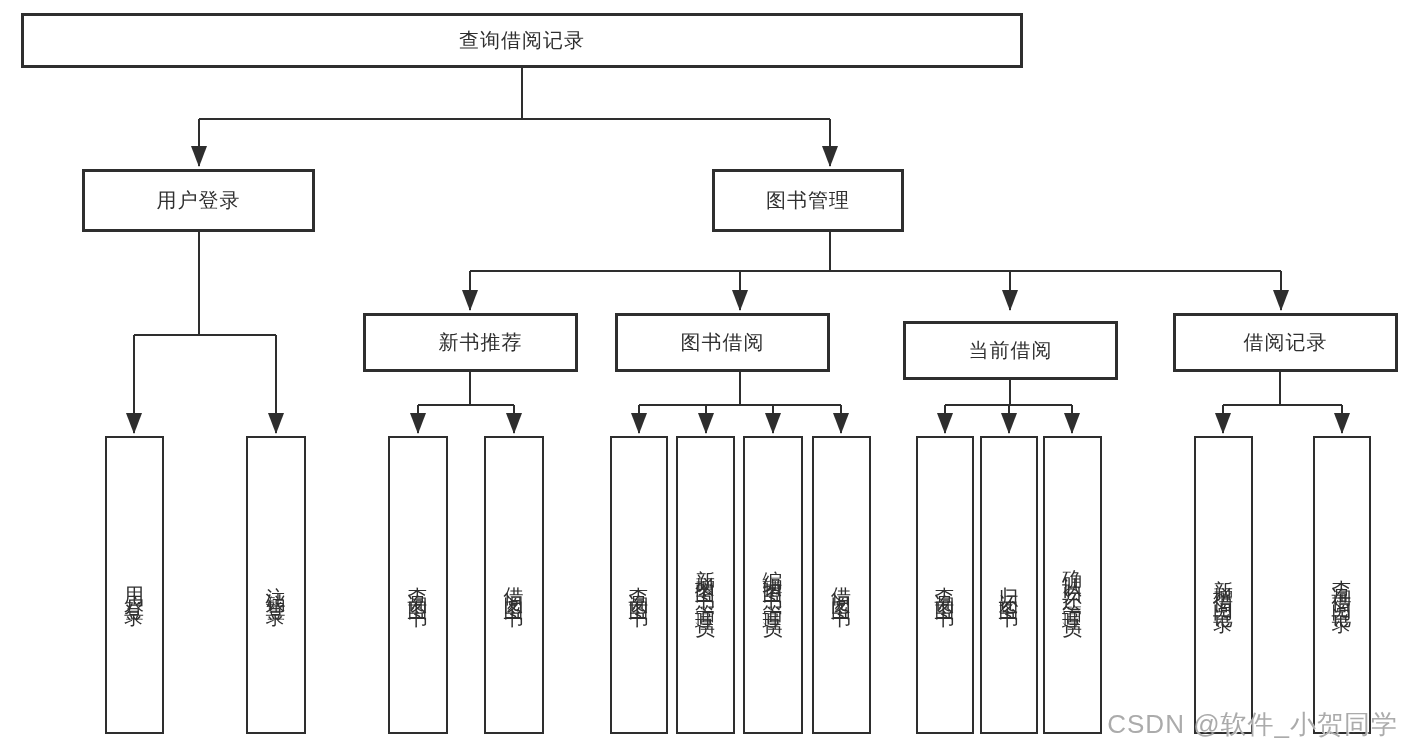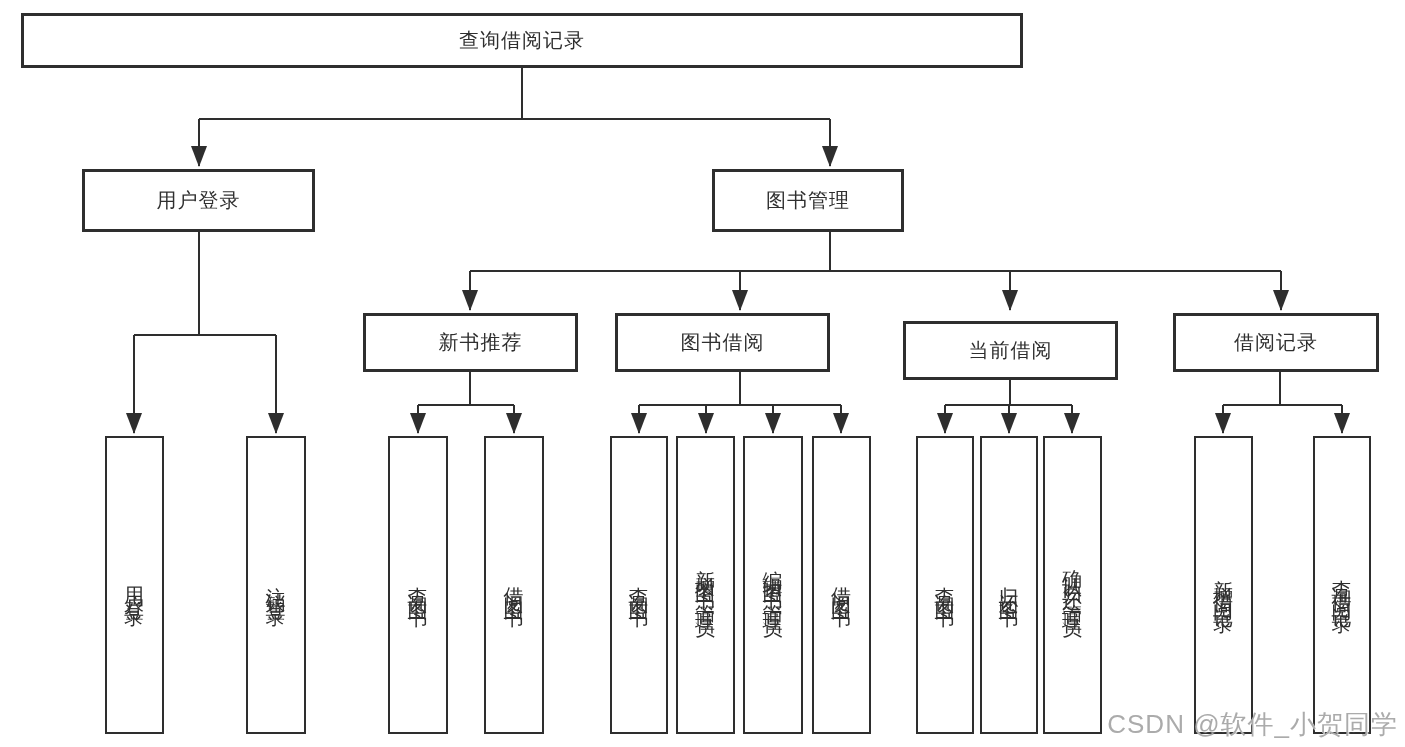--- a/index.html
+++ b/index.html
@@ -115,21 +115,21 @@
   </svg>
 
   <div class="hbox" style="left:21px;top:13px;width:1002px;height:55px;">查询借阅记录</div>
 
   <div class="hbox" style="left:82px;top:169px;width:233px;height:63px;">用户登录</div>
   <div class="hbox" style="left:712px;top:169px;width:192px;height:63px;">图书管理</div>
 
   <div class="hbox" style="left:363px;top:313px;width:215px;height:59px;padding-left:20px;">新书推荐</div>
   <div class="hbox" style="left:615px;top:313px;width:215px;height:59px;">图书借阅</div>
   <div class="hbox" style="left:903px;top:313px;width:215px;height:59px;margin-top:8px;">当前借阅</div>
-  <div class="hbox" style="left:1173px;top:313px;width:206px;height:59px;">借阅记录</div>
+  <div class="hbox" style="left:1173px;top:313px;width:225px;height:59px;">借阅记录</div>
 
   <div class="leaf" style="left:105px;width:59px;">用户登录</div>
   <div class="leaf" style="left:246px;width:60px;">注销登录</div>
 
   <div class="leaf" style="left:388px;width:60px;">查询图书</div>
   <div class="leaf" style="left:484px;width:60px;">借阅图书</div>
 
   <div class="leaf" style="left:610px;width:58px;">查询图书</div>
   <div class="leaf" style="left:676px;width:59px;">新增图书（管理员）</div>
   <div class="leaf" style="left:743px;width:60px;">编辑图书（管理员）</div>

